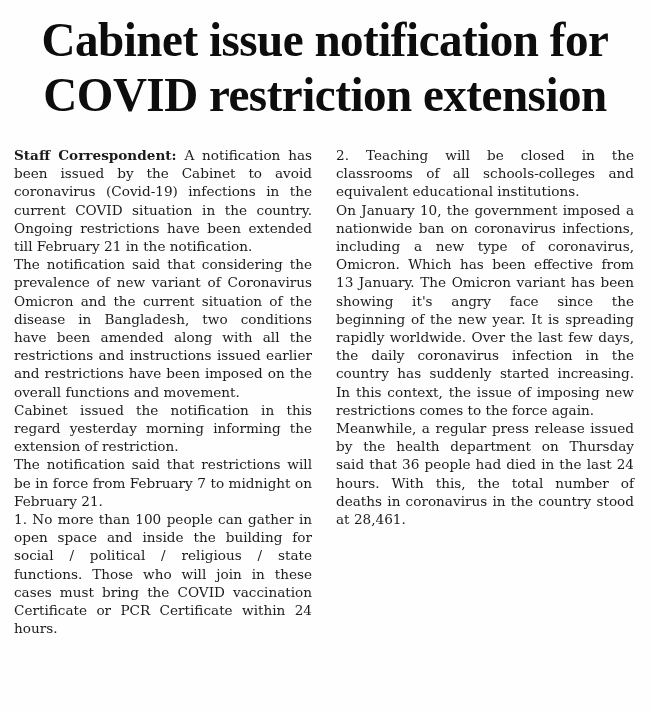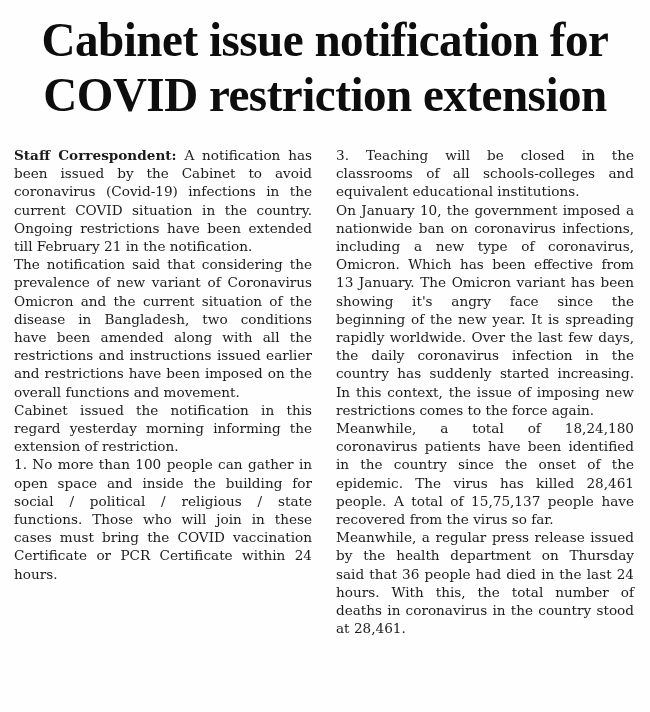--- a/index.html
+++ b/index.html
@@ -47,22 +47,22 @@
 <body>
 
 <div class="page">
   <h1 class="headline">Cabinet issue notification for COVID restriction extension</h1>
 
   <div class="columns">
     <div class="col" id="col-left">
       <p><b>Staff Correspondent:</b><span> A notification has been issued by the Cabinet to avoid coronavirus (Covid-19) infections in the current COVID situation in the country. Ongoing restrictions have been extended till February 21 in the notification.</span></p>
     <p>The notification said that considering the prevalence of new variant of Coronavirus Omicron and the current situation of the disease in Bangladesh, two conditions have been amended along with all the restrictions and instructions issued earlier and restrictions have been imposed on the overall functions and movement.</p>
         <p>Cabinet issued the notification in this regard yesterday morning informing the extension of restriction.</p>
+        <p>The notification said that restrictions will be in force from February 7 to midnight on February 21.</p>
         <p>1. No more than 100 people can gather in open space and inside the building for social / political / religious / state functions. Those who will join in these cases must bring the COVID vaccination Certificate or PCR Certificate within 24 hours.</p>
       </div>
     <div class="col" id="col-right">
-        <p>3. Teaching will be closed in the classrooms of all schools-colleges and equivalent educational institutions.</p>
+        <p>2. Teaching will be closed in the classrooms of all schools-colleges and equivalent educational institutions.</p>
         <p>On January 10, the government imposed a nationwide ban on coronavirus infections, including a new type of coronavirus, Omicron. Which has been effective from 13 January. The Omicron variant has been showing it's angry face since the beginning of the new year. It is spreading rapidly worldwide. Over the last few days, the daily coronavirus infection in the country has suddenly started increasing. In this context, the issue of imposing new restrictions comes to the force again.</p>
-        <p>Meanwhile, a total of 18,24,180 coronavirus patients have been identified in the country since the onset of the epidemic. The virus has killed 28,461 people. A total of 15,75,137 people have recovered from the virus so far.</p>
         <p>Meanwhile, a regular press release issued by the health department on Thursday said that 36 people had died in the last 24 hours. With this, the total number of deaths in coronavirus in the country stood at 28,461.</p>
       </div>
   </div>
 </div>
 
 </body></html>

